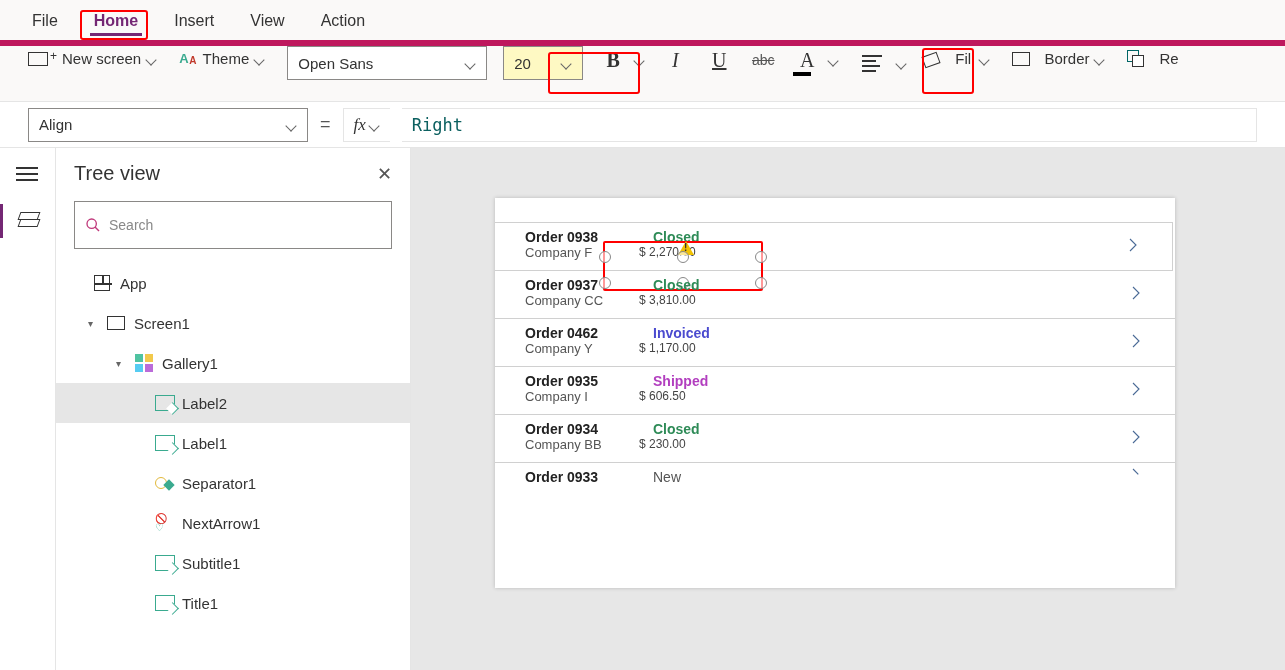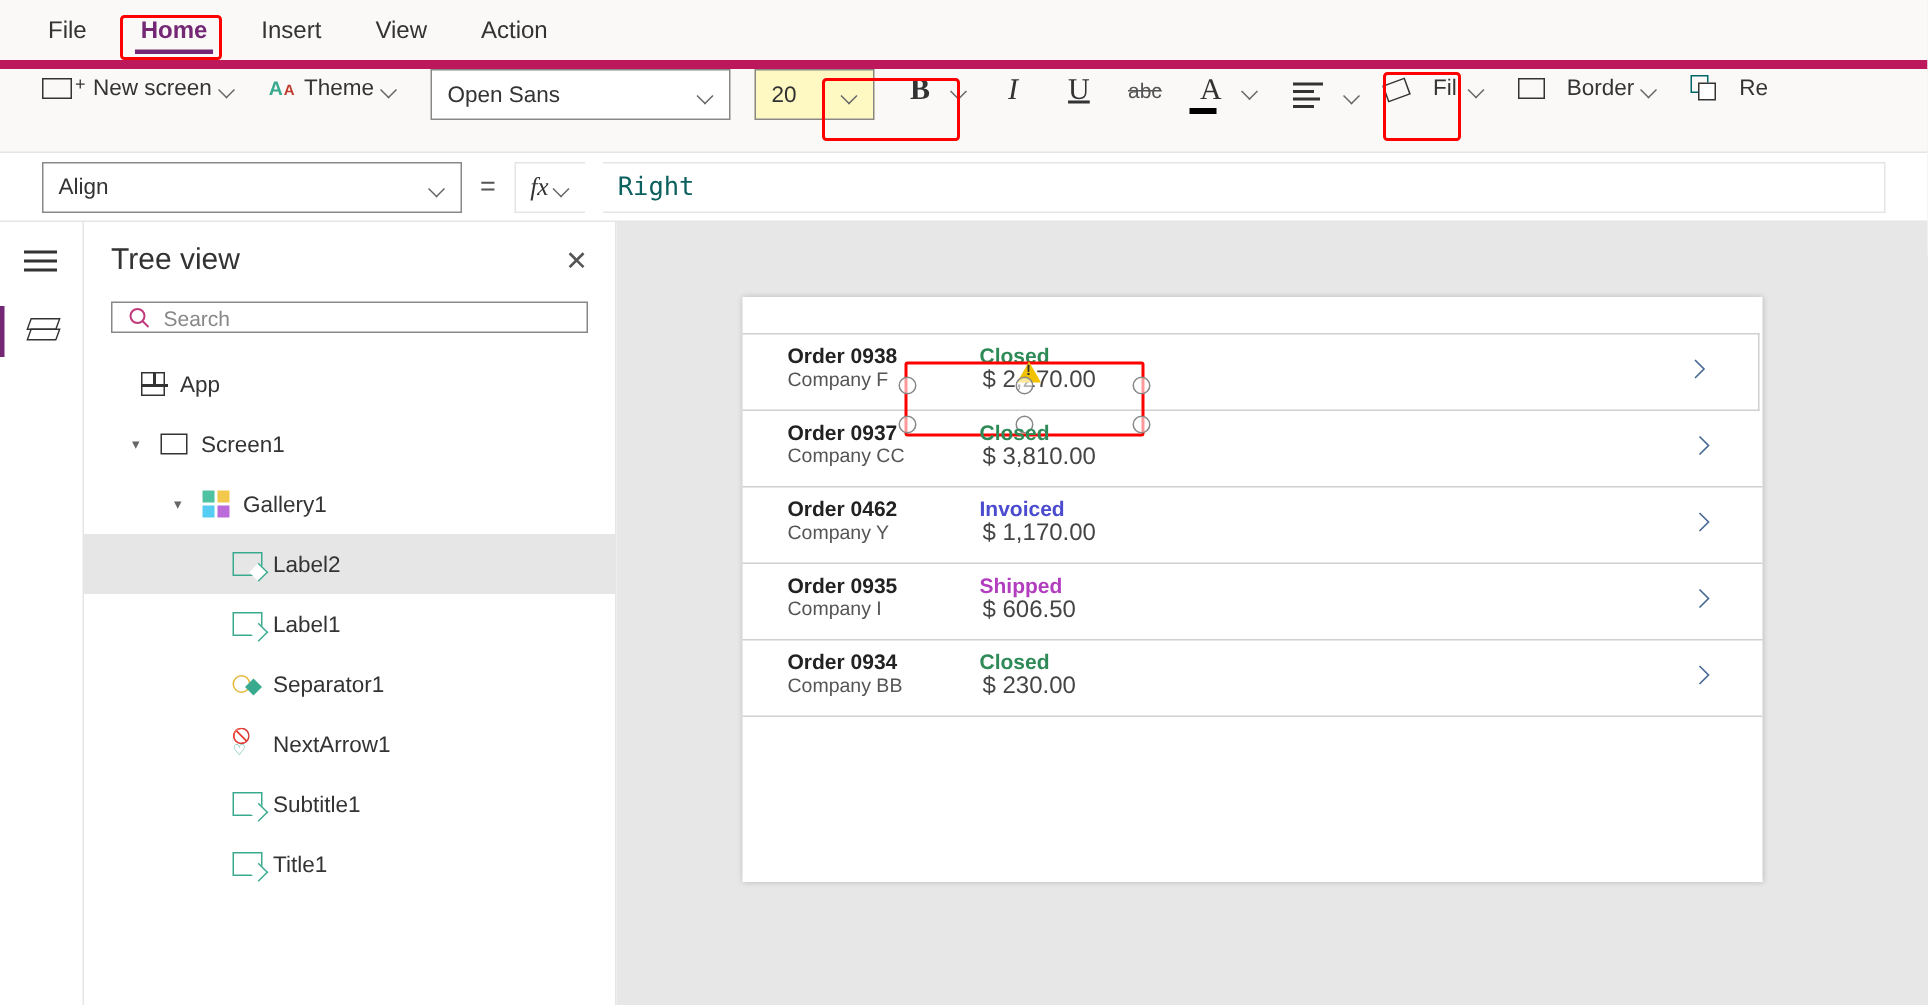--- a/index.html
+++ b/index.html
@@ -184,21 +184,21 @@
   .tree-pane {
     width: 355px; border-right:1px solid #e5e5e5; background:#fff; display:flex; flex-direction:column;
   }
   .tree-header{
     display:flex; align-items:center; justify-content:space-between;
     padding: 14px 18px 10px;
   }
   .tree-header h2{ margin:0; font-size:20px; font-weight:400;}
   .close-x{ font-size:18px; color:#555; cursor:pointer;}
   .search-box{
-    margin: 6px 18px 10px; height:21px; border:1px solid #8a8886;
+    margin: 6px 18px 10px; height:48px; border:1px solid #8a8886;
     display:flex; align-items:center; padding:0 10px; gap:8px; color:#888;
   }
   .search-box svg{width:16px;height:16px;}
 
   .tree{ padding: 4px 0; }
   .tree-row{
     display:flex; align-items:center; height:40px; padding-left:18px; gap:8px;
     cursor:pointer; font-size:15px;
   }
   .tree-row.selected{ background:#e6e6e6; }
@@ -238,21 +238,21 @@
   .list-item{
     display:flex; align-items:flex-start; padding: 6px 30px 10px;
     border-bottom:1px solid #d0d0d0; position:relative;
   }
   .list-item.first{ border:1px solid #d0d0d0; border-left:none; margin-right:2px;}
   .li-col1{ width:110px;}
   .li-title{ font-weight:700; color:#222; font-size:14px;}
   .li-sub{ color:#555; font-size:13px;}
   .li-col2{ width:100px; text-align:left;}
   .li-status{ font-weight:700; font-size:14px; margin-left:18px;}
-  .li-price{ color:#444; font-size:16px; margin-left:20px;}
+  .li-price{ color:#444; font-size:12px; margin-left:4px;}
   .status-closed{ color:#2e8b57;}
   .status-invoiced{ color:#4b4bcf;}
   .status-shipped{ color:#b23ebf;}
   .status-new{ color:#555; font-weight:400;}
   .nav-arrow{
     position:absolute; right:30px; top:50%; transform:translateY(-50%);
     color:#5a7aa0; font-size:22px;
   }
   .nav-arrow svg{width:18px;height:18px;stroke:#4a6a96;fill:none;stroke-width:1.5;}
   .list-item.partial .nav-arrow svg { stroke-dasharray: 10 100; }
@@ -530,16 +530,29 @@
               <div class="li-sub">Company BB</div>
             </div>
             <div class="li-col2">
               <div class="li-status status-closed">Closed</div>
               <div class="li-price">$ 230.00</div>
             </div>
             <div class="nav-arrow"><svg viewBox="0 0 24 24">
                 <polyline points="8 4 16 12 8 20"></polyline>
               </svg></div>
           </div>
+          <div class="list-item partial" style="border-bottom: none; height: 28px; overflow: hidden;">
+            <div class="li-col1">
+              <div class="li-title">Order 0933</div>
+              <div class="li-sub"></div>
+            </div>
+            <div class="li-col2">
+              <div class="li-status status-new">New</div>
+              <div class="li-price"></div>
+            </div>
+            <div class="nav-arrow"><svg viewBox="0 0 24 24">
+                <polyline points="8 4 16 12 8 20"></polyline>
+              </svg></div>
+          </div>
         </div>
     </div>
   </div>
 </div>
 
 </body></html>

